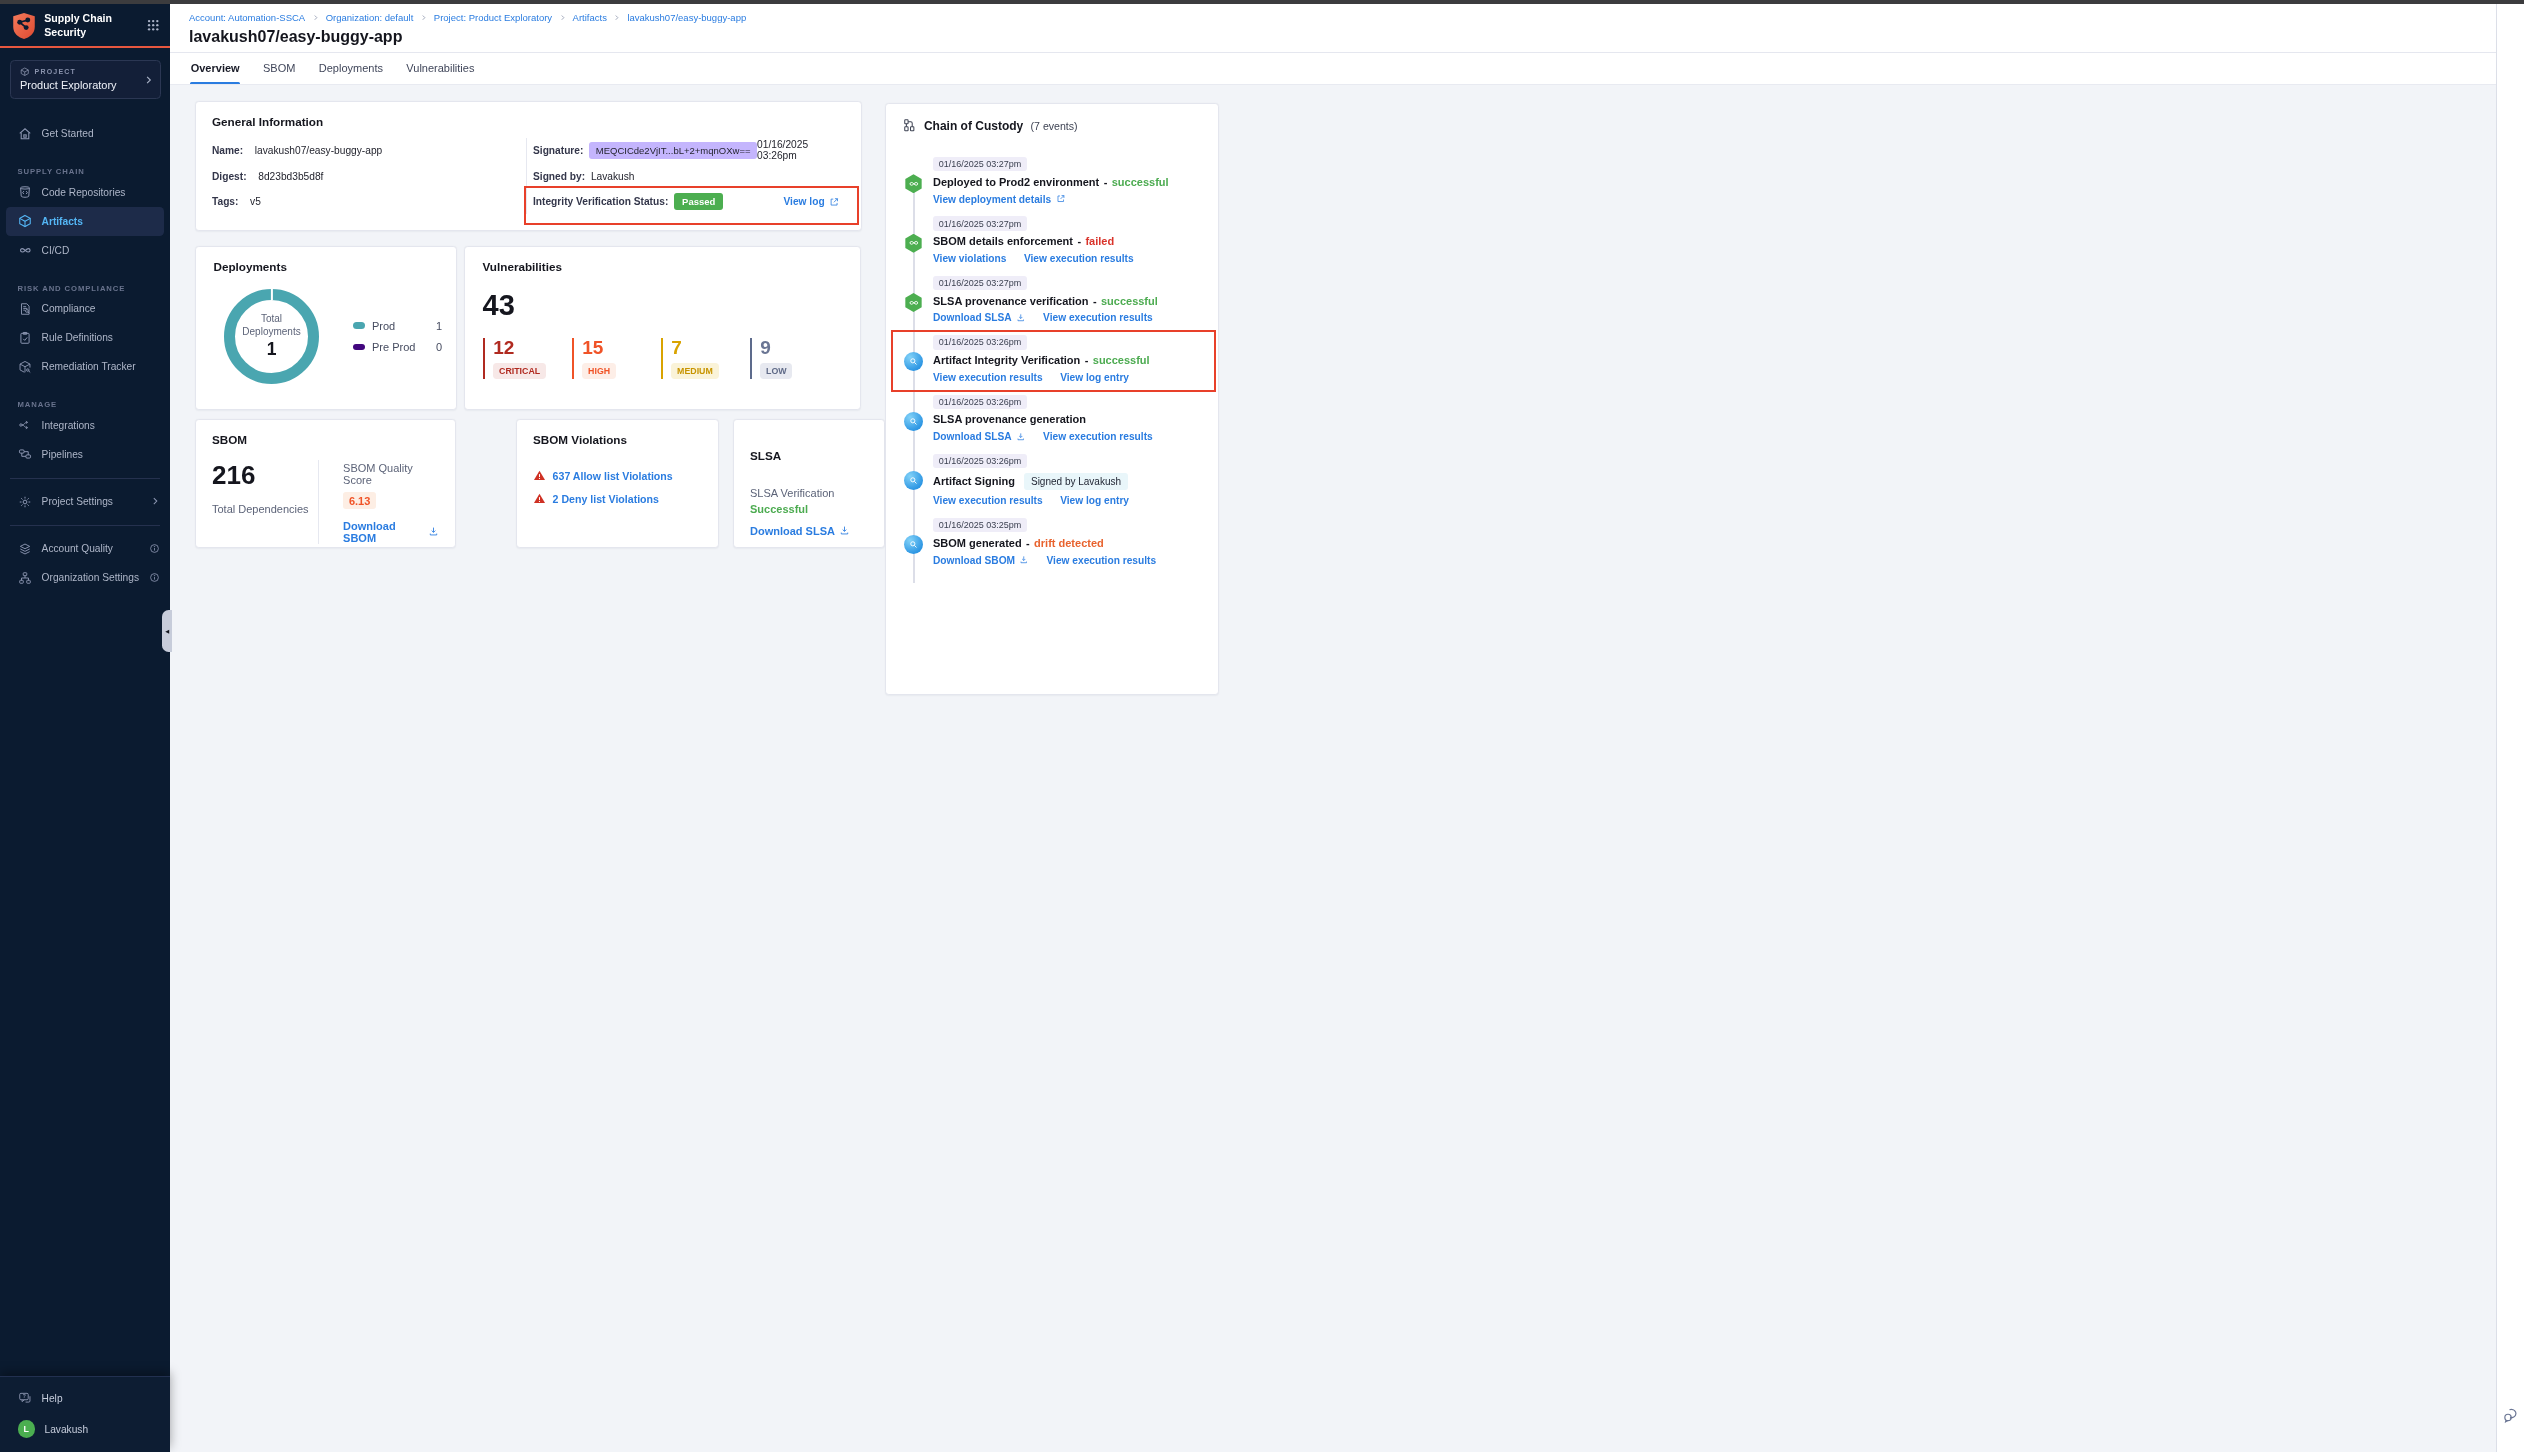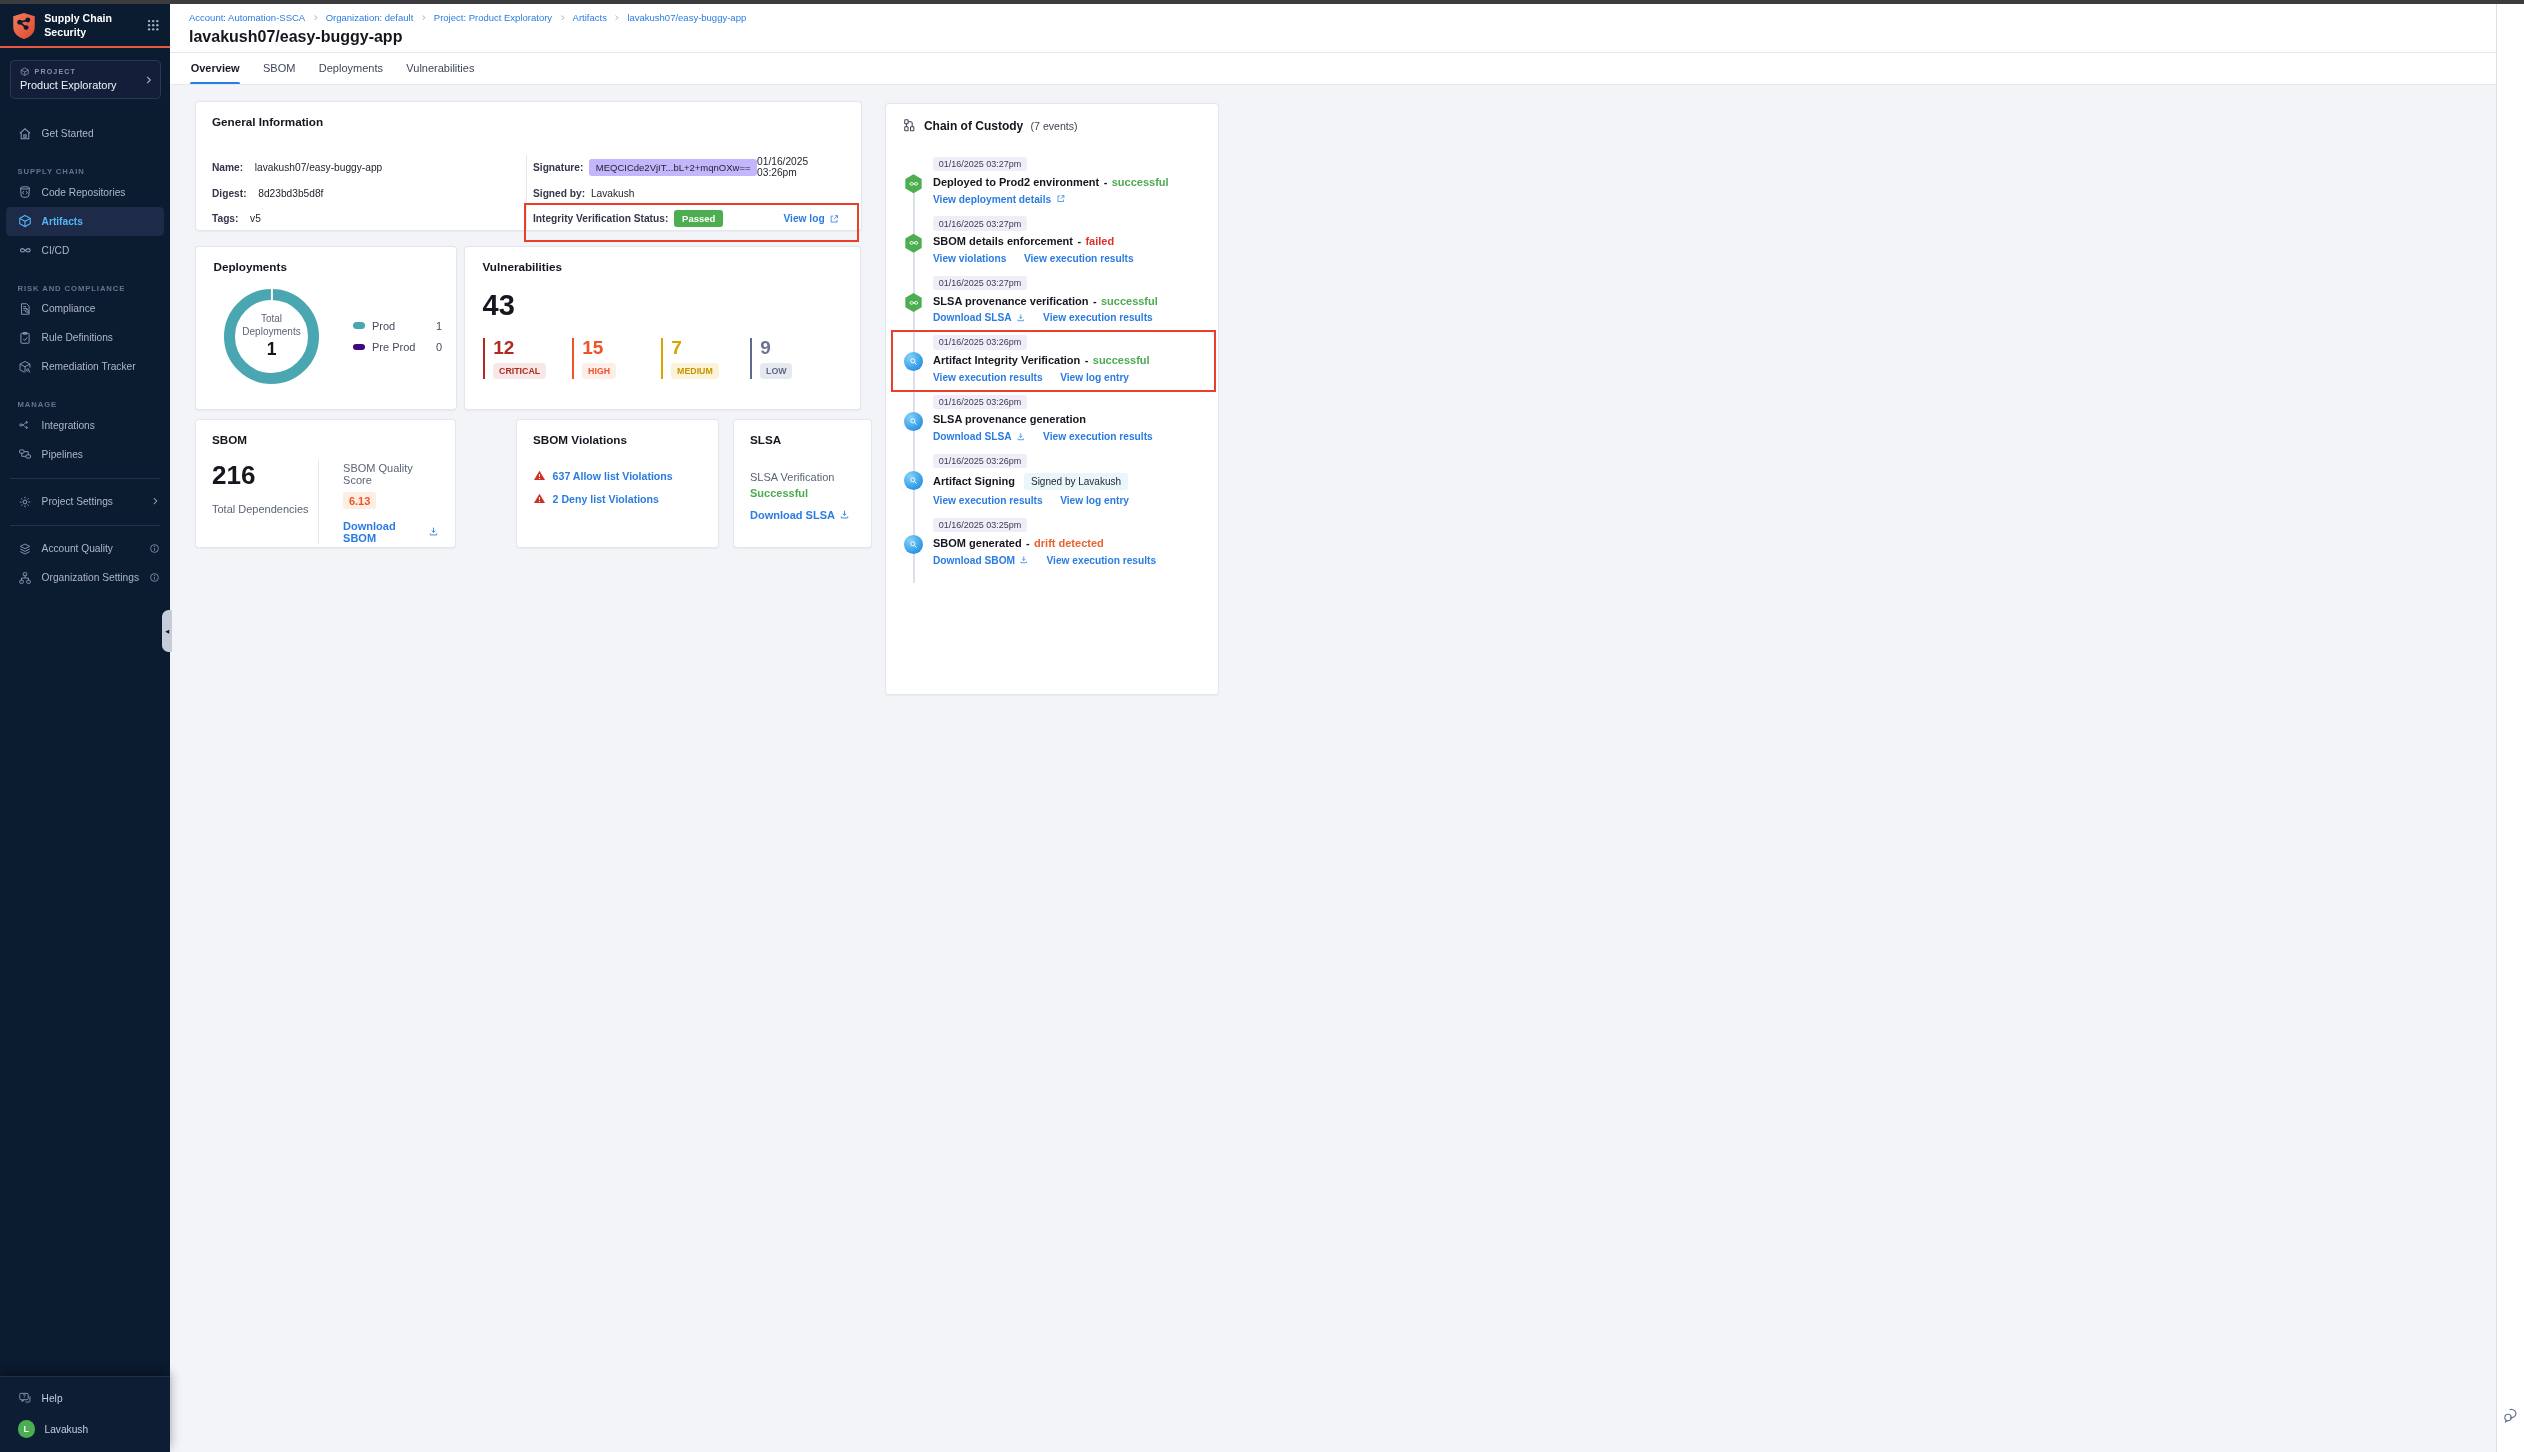--- a/index.html
+++ b/index.html
@@ -60,21 +60,21 @@
   .tab.active::after { content:""; position:absolute; left:0; right:0; bottom:0; height:2.2px;
     background:#2a7ce0; border-radius:1.5px 1.5px 0 0; }
 
   .content { position:absolute; top:81px; left:0; right:0; bottom:0; }
   .card { position:absolute; background:#fff; border:0.7px solid #e4e6ee; border-radius:3.7px;
     box-shadow:0 0.7px 1.5px rgba(40,50,80,.05); }
   .card-title { font-size:11.7px; font-weight:700; color:#15161e; }
 
   
   .gi { left:25px; top:16px; width:667px; height:130px; padding:13px 16px; }
-  .gi-body { display:flex; margin-top:27px; }
+  .gi-body { display:flex; margin-top:10px; }
   .gi-left { width:314px; }
   .gi-right { flex:1; border-left:0.7px solid #e6e8f0; padding-left:6px; }
   .gi-row { display:flex; align-items:center; height:25.6px; font-size:10.2px; }
   .gi-label { color:#33364a; font-weight:700; margin-right:11.7px; white-space:nowrap; }
   .gi-right .gi-label { margin-right:5.8px; }
   .gi-value { color:#23242e; }
   .sig-pill { background:#c4b5fd; border-radius:2.9px; padding:2.9px 6.6px; font-size:9.5px; color:#24252f; }
   .sig-date { margin-left:auto; font-size:10.2px; color:#23242e; padding-right:2.9px; }
   .badge-passed { background:#4cae50; color:#fff; font-size:9.5px; font-weight:700;
     padding:2.9px 8px; border-radius:2.9px; }
@@ -128,21 +128,21 @@
   .score-pill { display:inline-block; margin-top:6.6px; background:#fdeee4; color:#f05327;
     font-size:11px; font-weight:700; padding:2.2px 5.8px; border-radius:2.9px; }
   .dl-link { display:flex; margin-top:11px; font-size:11px; }
 
   
   .sbomv { left:346px; top:334px; width:203px; height:129px; padding:13px 16px; }
   .viol-rows { margin-top:23.4px; display:flex; flex-direction:column; gap:10.2px; }
   .viol-row { display:flex; align-items:center; gap:6.6px; font-size:10.6px; }
 
   
-  .slsa { left:563px; top:334px; width:139px; height:129px; padding:13px 16px; }
+  .slsa { left:563px; top:334px; width:152px; height:129px; padding:29px 16px; }
   .slsa-body { margin-top:25px; }
   .slsa-status { margin-top:4.4px; font-size:11px; font-weight:700; color:#4cab50; }
   .slsa .dl-link { margin-top:9.5px; }
 
   
   .coc { left:715px; top:18px; width:334px; height:592px; padding:14.6px 0; }
   .coc-head { display:flex; align-items:center; gap:7.3px; padding:0 16px; }
   .coc-title { font-size:12px; font-weight:700; color:#15161e; }
   .coc-count { font-size:10.6px; color:#3f4454; }
   .events { position:relative; margin-top:23.4px; padding-left:47px; }

